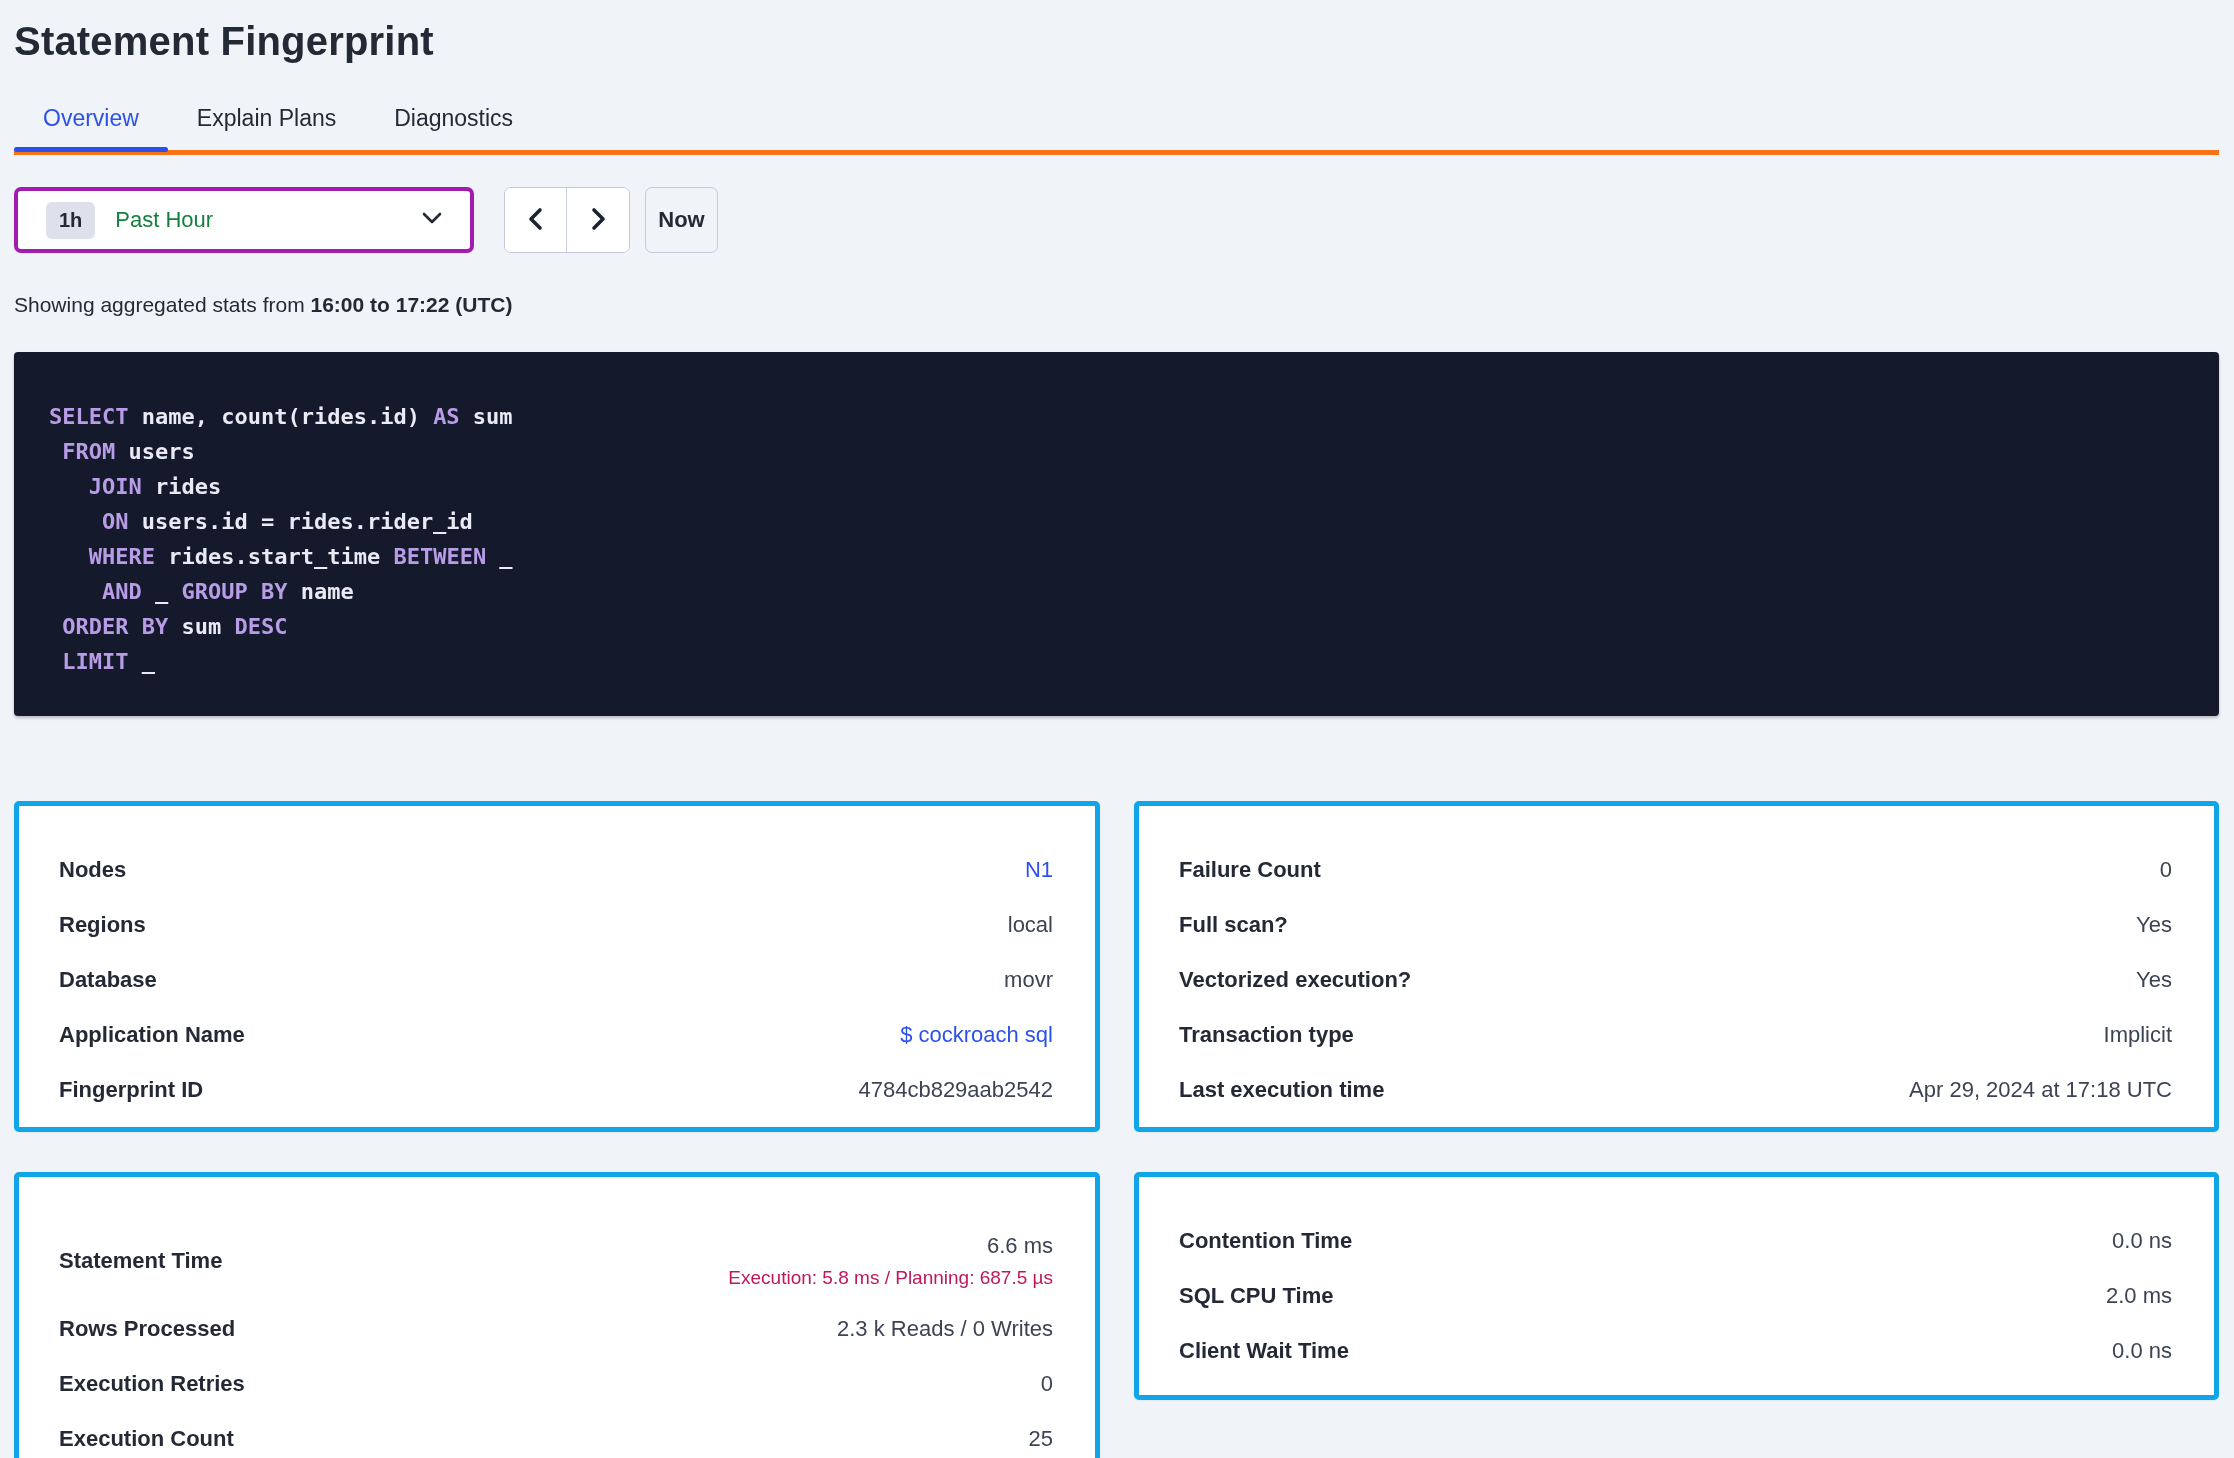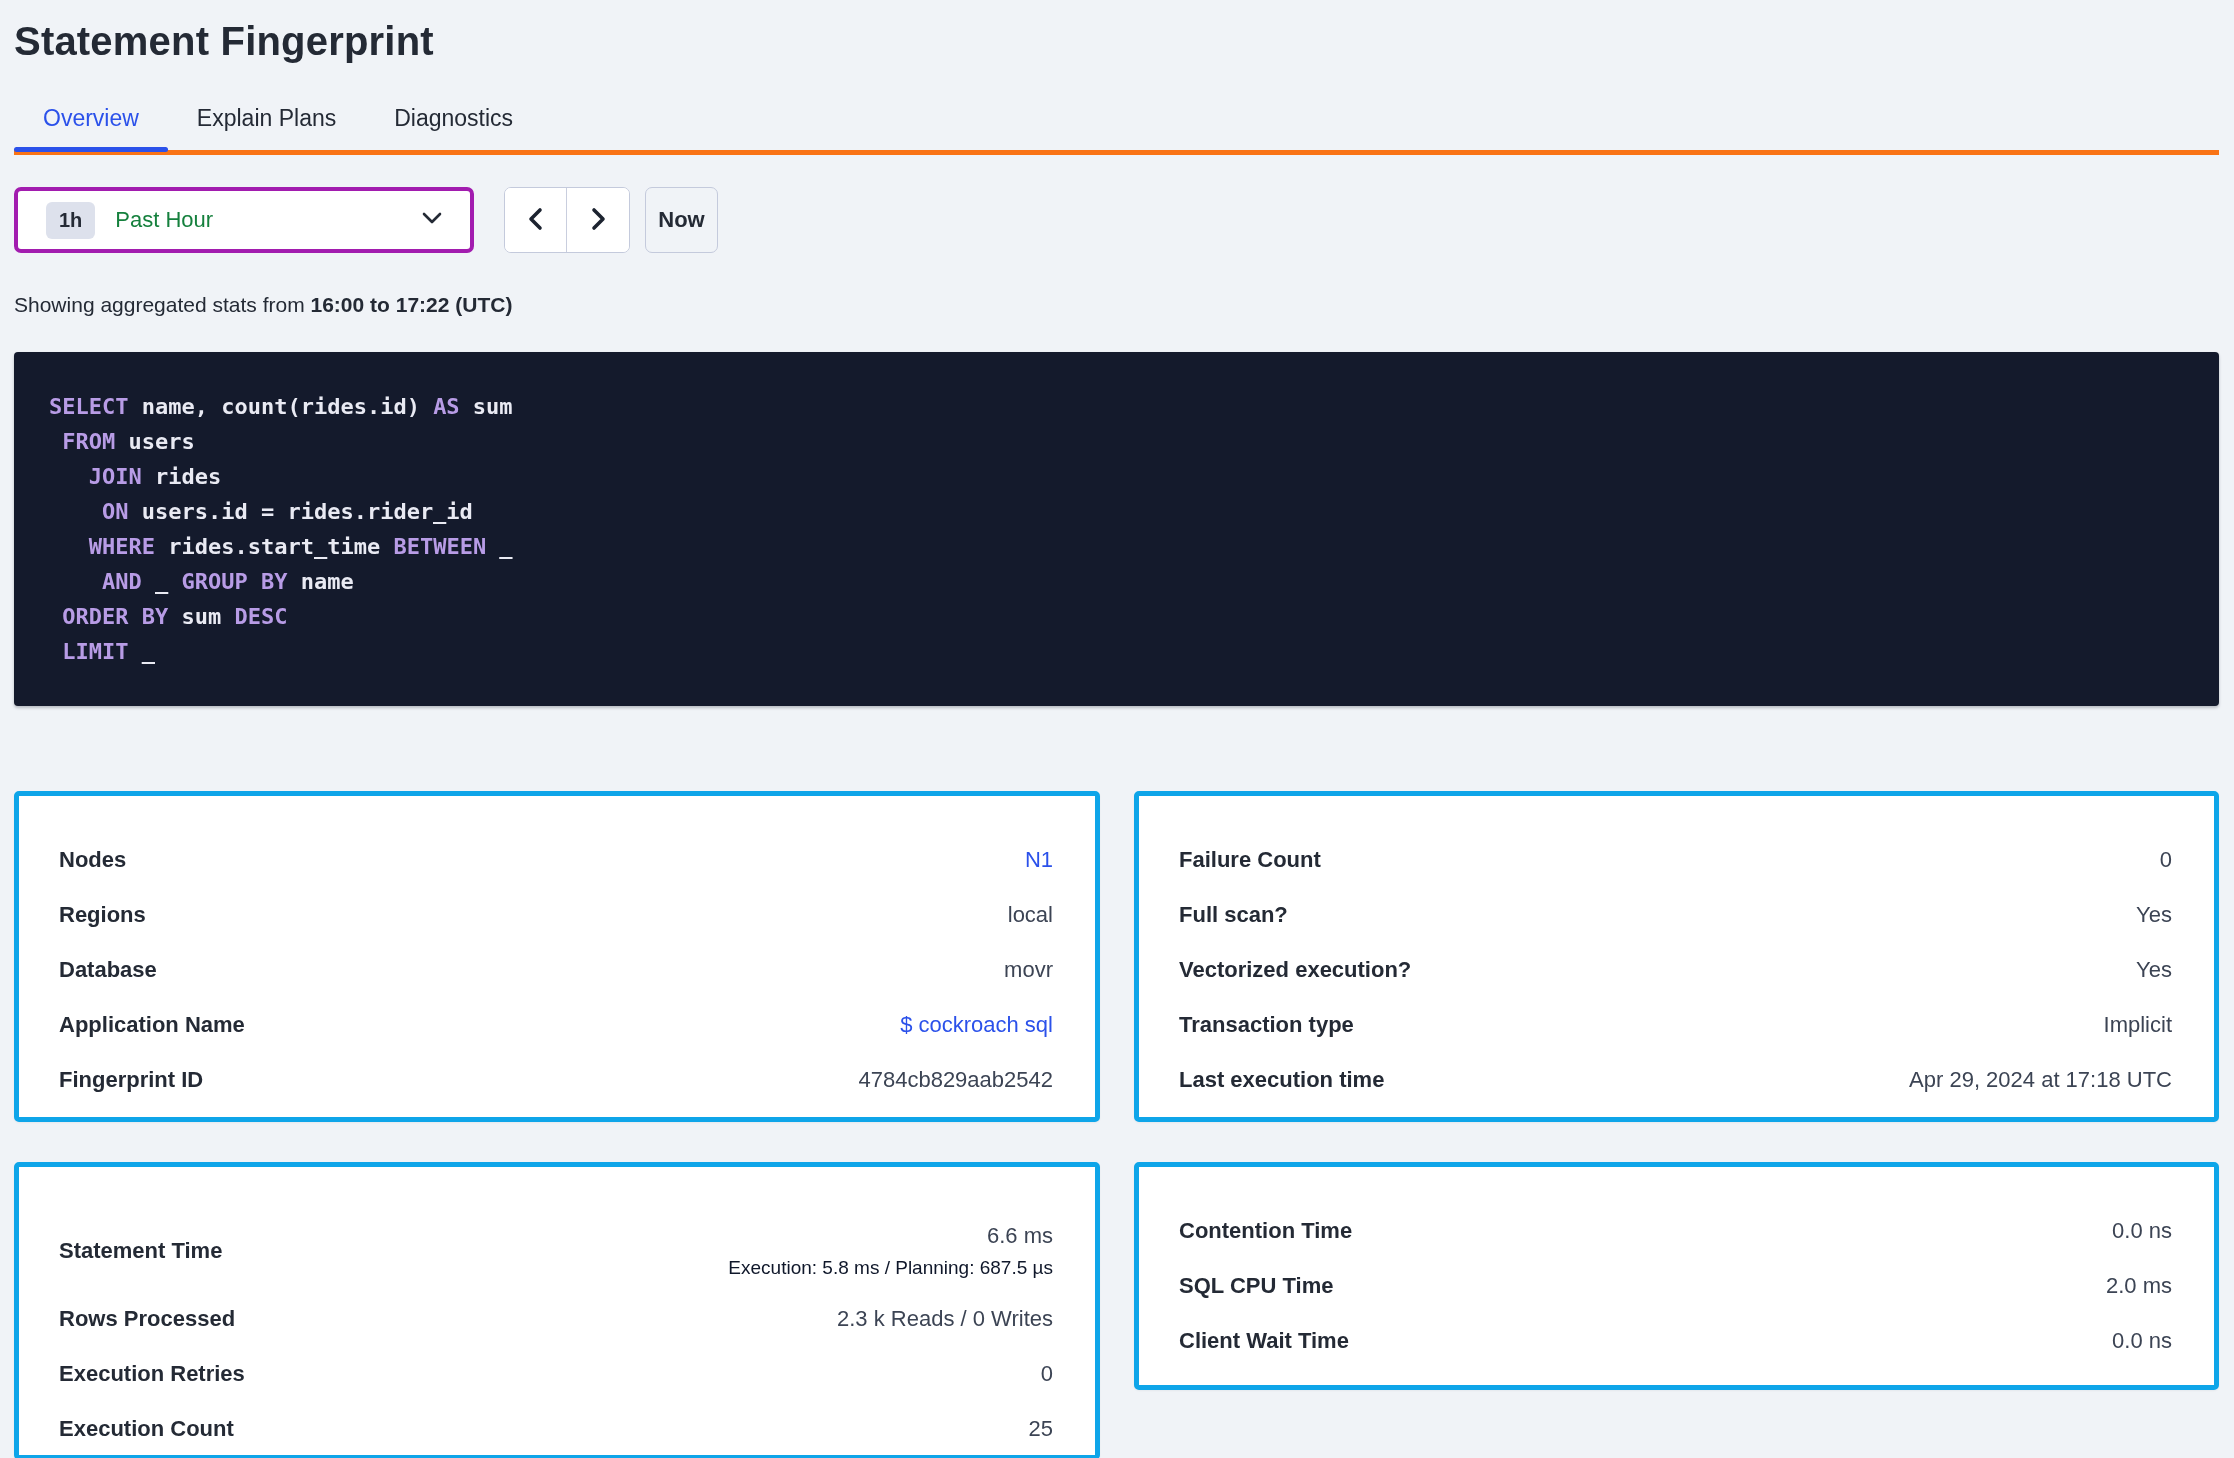--- a/index.html
+++ b/index.html
@@ -124,21 +124,21 @@
     font-size: 21px;
     color: #242a35;
   }
   .stats-line strong { font-weight: bold; }
 
   
   .sql-box {
     margin-top: 35px;
     background: #141a2c;
     border-radius: 4px;
-    padding: 37px 34px 37px 35px;
+    padding: 47px 34px 37px 35px;
     box-shadow: 0 2px 3px rgba(20,26,44,0.25);
   }
   .sql-line {
     font-family: "DejaVu Sans Mono", "Liberation Mono", monospace;
     font-size: 22px;
     line-height: 35px;
     font-weight: bold;
     white-space: pre;
   }
   .sql-line .kw { color: #b89ce6; }
@@ -184,21 +184,21 @@
   .row-value {
     font-size: 22px;
     color: #3c4454;
     line-height: 34px;
     text-align: right;
   }
   .row-value.link { color: #2b51ea; cursor: pointer; }
   .value-stack { display: flex; flex-direction: column; align-items: flex-end; }
   .row-subvalue {
     font-size: 19px;
-    color: #0f172a;
+    color: #be185d;
     line-height: 30px;
     text-align: right;
   }
 </style>
 </head>
 <body>
 
 <div class="page">
 
   <h1 class="page-title">Statement Fingerprint</h1>

